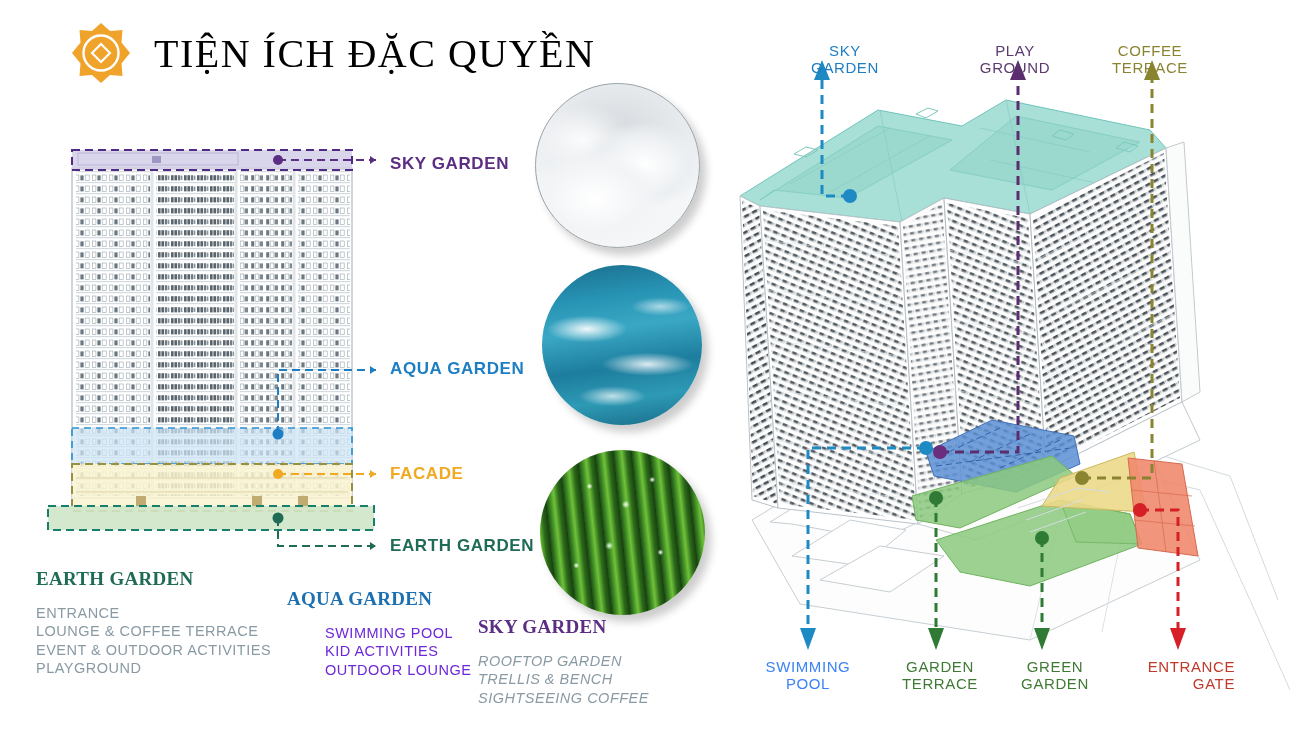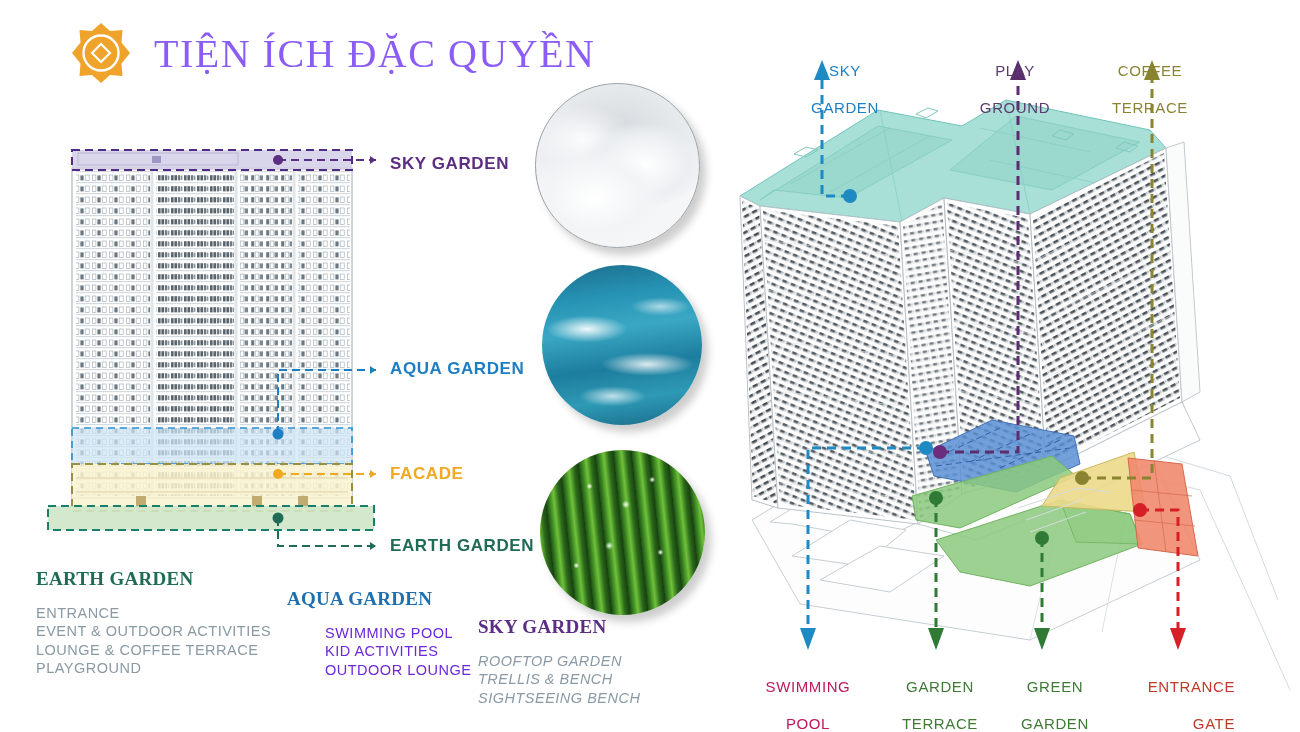--- a/index.html
+++ b/index.html
@@ -12,21 +12,21 @@
     position: relative;
   }
   .stage { position: absolute; inset: 0; }
 
   
   #title-block { position: absolute; left: 70px; top: 22px; display: flex; align-items: center; gap: 22px; }
   #logo-mark { width: 62px; height: 62px; position: relative; }
   #page-title {
     font-family: "Liberation Serif", serif;
     font-size: 40px; letter-spacing: 1.5px;
-    color: #8b5cf6; white-space: nowrap;
+    color: #000000; white-space: nowrap;
   }
 
   
   #elevation { position: absolute; left: 40px; top: 140px; width: 520px; height: 420px; }
   .elev-svg { position: absolute; left: 0; top: 0; }
 
   .zone-label {
     position: absolute; font-weight: bold; font-size: 17px;
     letter-spacing: 0.6px; white-space: nowrap;
   }
@@ -84,25 +84,25 @@
   #legend-aqua  .legend-items { color: #6d28d9; margin-left: 38px; }
   #legend-sky   .legend-items { color: #8a9aa4; font-style: italic; }
   .legend-items div { white-space: nowrap; }
 
   
   #axono { position: absolute; left: 730px; top: 0px; width: 570px; height: 732px; }
   .callout {
     position: absolute; text-align: center; font-size: 15px;
     line-height: 1.15; letter-spacing: 0.6px; white-space: nowrap;
   }
-  .callout div { display: block; margin-top: 20px; }
+  .callout div { display: block; }
   #callout-sky-garden     { left: 790px; top: 42px;  width: 110px; color: #1d7ec4; }
   #callout-play-ground    { left: 955px; top: 42px;  width: 120px; color: #5b3a6e; }
   #callout-coffee-terrace { left: 1090px; top: 42px; width: 120px; color: #8a8431; }
-  #callout-swimming-pool  { left: 748px; top: 658px; width: 120px; color: #be185d; }
+  #callout-swimming-pool  { left: 748px; top: 658px; width: 120px; color: #3b82f6; }
   #callout-garden-terrace { left: 885px; top: 658px; width: 110px; color: #3f7a34; }
   #callout-green-garden   { left: 1000px; top: 658px; width: 110px; color: #3f7a34; }
   #callout-entrance-gate  { left: 1125px; top: 658px; width: 110px; color: #c0392b; }
   .callout.align-right { text-align: right; }
 </style>
 </head>
 <body>
 
 <div class="stage">
 
@@ -215,41 +215,41 @@
   <div class="zone-label" id="label-earth-garden">EARTH GARDEN</div>
 
   <div class="photo-circle" id="photo-sky"></div>
   <div class="photo-circle" id="photo-aqua"></div>
   <div class="photo-circle" id="photo-earth"></div>
 
   <div class="legend-col" id="legend-earth">
     <div class="legend-title">EARTH GARDEN</div>
     <div class="legend-items">
       <div>ENTRANCE</div>
+      <div>LOUNGE &amp; COFFEE TERRACE</div>
       <div>EVENT &amp; OUTDOOR ACTIVITIES</div>
-      <div>LOUNGE &amp; COFFEE TERRACE</div>
       <div>PLAYGROUND</div>
     </div>
   </div>
 
   <div class="legend-col" id="legend-aqua">
     <div class="legend-title">AQUA GARDEN</div>
     <div class="legend-items">
       <div>SWIMMING POOL</div>
       <div>KID ACTIVITIES</div>
       <div>OUTDOOR LOUNGE</div>
     </div>
   </div>
 
   <div class="legend-col" id="legend-sky">
     <div class="legend-title">SKY GARDEN</div>
     <div class="legend-items">
       <div>ROOFTOP GARDEN</div>
       <div>TRELLIS &amp; BENCH</div>
-      <div>SIGHTSEEING BENCH</div>
+      <div>SIGHTSEEING COFFEE</div>
     </div>
   </div>
 
   <div id="axono">
     <svg width="570" height="732" viewBox="0 0 570 732">
       <defs>
         <pattern id="axoFacadeA" width="9" height="7" patternUnits="userSpaceOnUse" patternTransform="rotate(-28)">
           <rect width="9" height="7" fill="#ffffff"></rect>
           <rect x="0.5" y="1" width="5.4" height="2.6" fill="#3b4349"></rect>
           <rect x="6.3" y="1.2" width="2" height="2.2" fill="#aab3b9"></rect>

